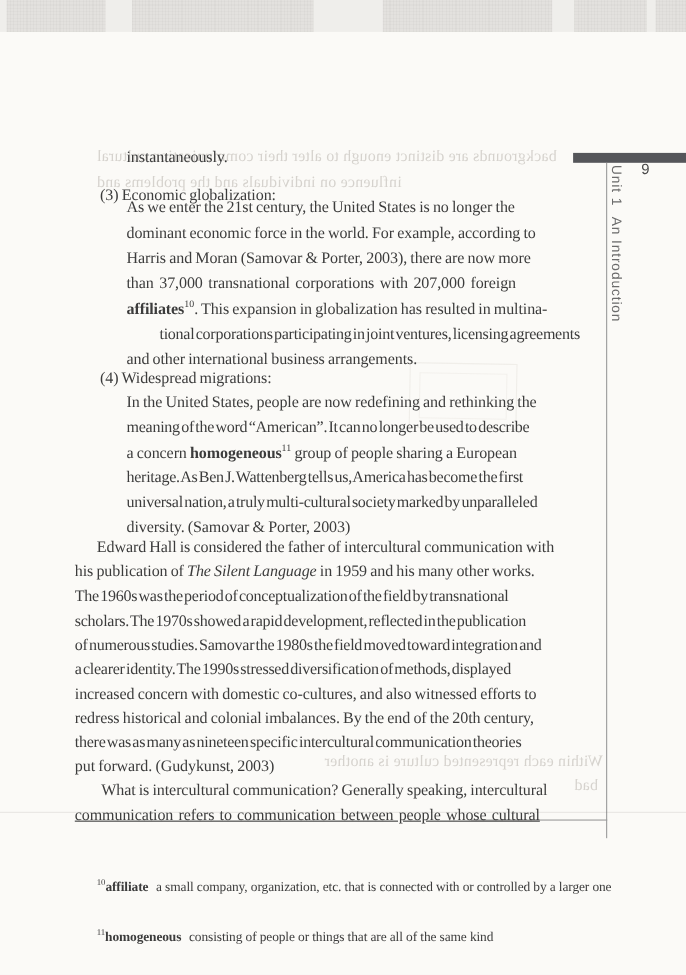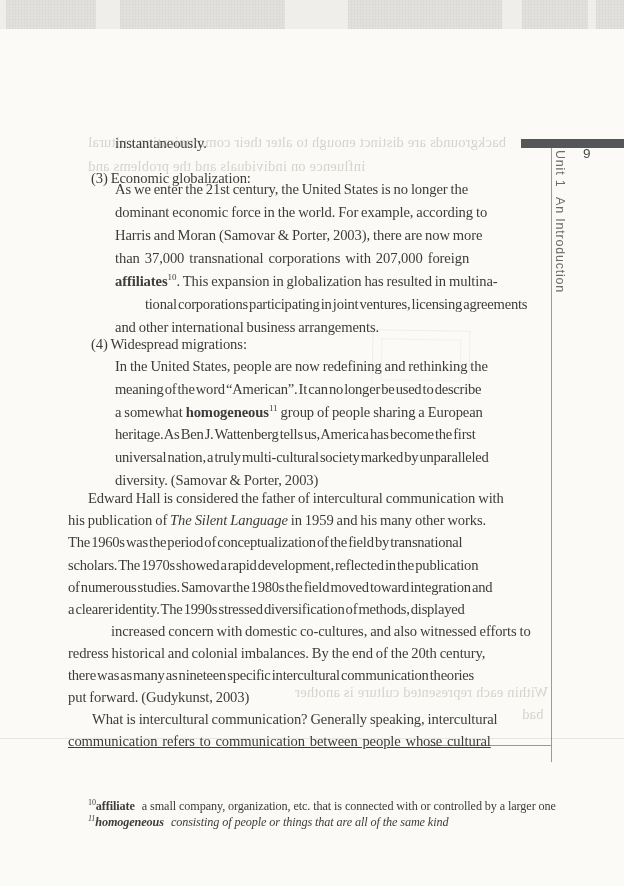--- a/index.html
+++ b/index.html
@@ -127,33 +127,33 @@
 <div class="ln" style="left:115px;top:202px;">dominant economic force in the world. For example, according to</div>
 <div class="ln" style="left:115px;top:225px;">Harris and Moran (Samovar &amp; Porter, 2003), there are now more</div>
 <div class="ln" style="left:115px;top:248px;word-spacing:1.5px;">than 37,000 transnational corporations with 207,000 foreign</div>
 <div class="ln" style="left:115px;top:271px;"><b>affiliates</b><sup>10</sup><span>. This expansion in globalization has resulted in multina-</span></div>
 <div class="ln tight" style="left:115px;top:294px;margin-left:30px;">tional corporations participating in joint ventures, licensing agreements</div>
 <div class="ln" style="left:115px;top:317px;">and other international business arrangements.</div>
 
 <div class="ln" style="left:91px;top:334px;">(4) Widespread migrations:</div>
 <div class="ln" style="left:115px;top:356px;">In the United States, people are now redefining and rethinking the</div>
 <div class="ln tight" style="left:115px;top:379px;">meaning of the word “American”. It can no longer be used to describe</div>
-<div class="ln" style="left:115px;top:402px;"><span>a somewhat </span><b>homogeneous</b><sup>11</sup><span> group of people sharing a European</span></div>
+<div class="ln" style="left:115px;top:402px;"><span>a concern </span><b>homogeneous</b><sup>11</sup><span> group of people sharing a European</span></div>
 <div class="ln tight" style="left:115px;top:424px;">heritage. As Ben J. Wattenberg tells us, America has become the first</div>
 <div class="ln tight" style="left:115px;top:447px;">universal nation, a truly multi-cultural society marked by unparalleled</div>
 <div class="ln" style="left:115px;top:470px;">diversity. (Samovar &amp; Porter, 2003)</div>
 
 <div class="ln" style="left:88px;top:488px;">Edward Hall is considered the father of intercultural communication with</div>
 <div class="ln" style="left:68px;top:510px;"><span>his publication of </span><i>The Silent Language</i><span> in 1959 and his many other works.</span></div>
 <div class="ln tight" style="left:68px;top:532px;">The 1960s was the period of conceptualization of the field by transnational</div>
 <div class="ln tight" style="left:68px;top:555px;">scholars. The 1970s showed a rapid development, reflected in the publication</div>
 <div class="ln tight" style="left:68px;top:577px;">of numerous studies. Samovar the 1980s the field moved toward integration and</div>
 <div class="ln tight" style="left:68px;top:599px;">a clearer identity. The 1990s stressed diversification of methods, displayed</div>
-<div class="ln" style="left:68px;top:621px;margin-left:43px;">increased concern with domestic co-cultures, and also witnessed efforts to</div>
+<div class="ln" style="left:68px;top:621px;">increased concern with domestic co-cultures, and also witnessed efforts to</div>
 <div class="ln" style="left:68px;top:643px;">redress historical and colonial imbalances. By the end of the 20th century,</div>
 <div class="ln tight" style="left:68px;top:665px;">there was as many as nineteen specific intercultural communication theories</div>
 <div class="ln" style="left:68px;top:687px;">put forward. (Gudykunst, 2003)</div>
 
 <div class="ln" style="left:92px;top:709px;">What is intercultural communication? Generally speaking, intercultural</div>
 <div class="ln" style="left:68px;top:731px;word-spacing:1.2px;text-decoration:underline;">communication refers to communication between people whose cultural</div>
 
 <div class="fn" style="left:88px;top:760px;"><sup>10</sup><b>affiliate</b><span>a small company, organization, etc. that is connected with or controlled by a larger one</span></div>
-<div class="fn" style="left:88px;top:776px;font-style:italic;"><sup>11</sup><b>homogeneous</b><span>consisting of people or things that are all of the same kind</span></div>
+<div class="fn" style="left:88px;top:805px;"><sup>11</sup><b>homogeneous</b><span>consisting of people or things that are all of the same kind</span></div>
 
 </body></html>

